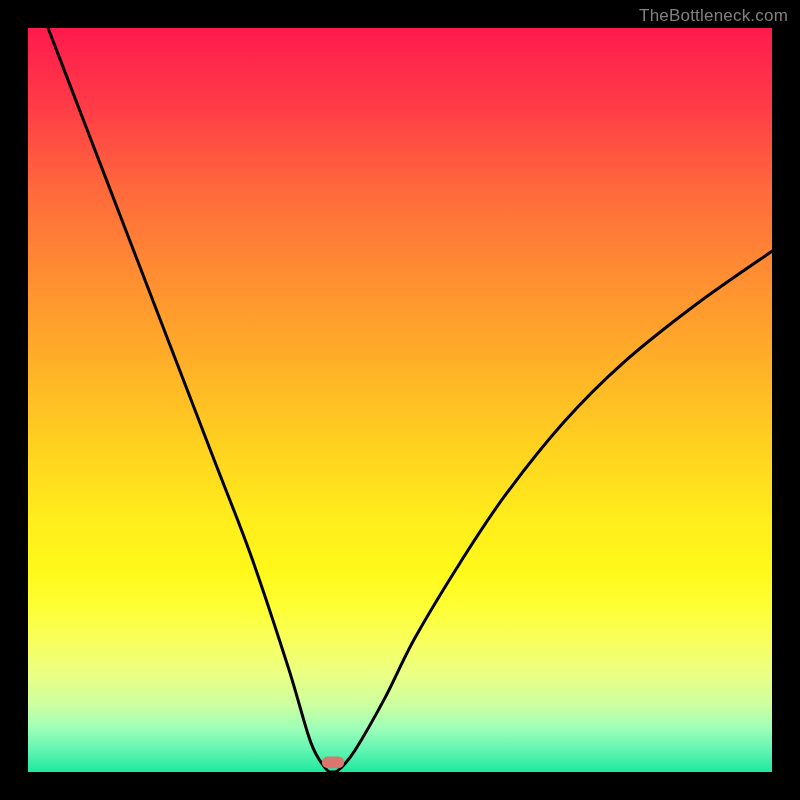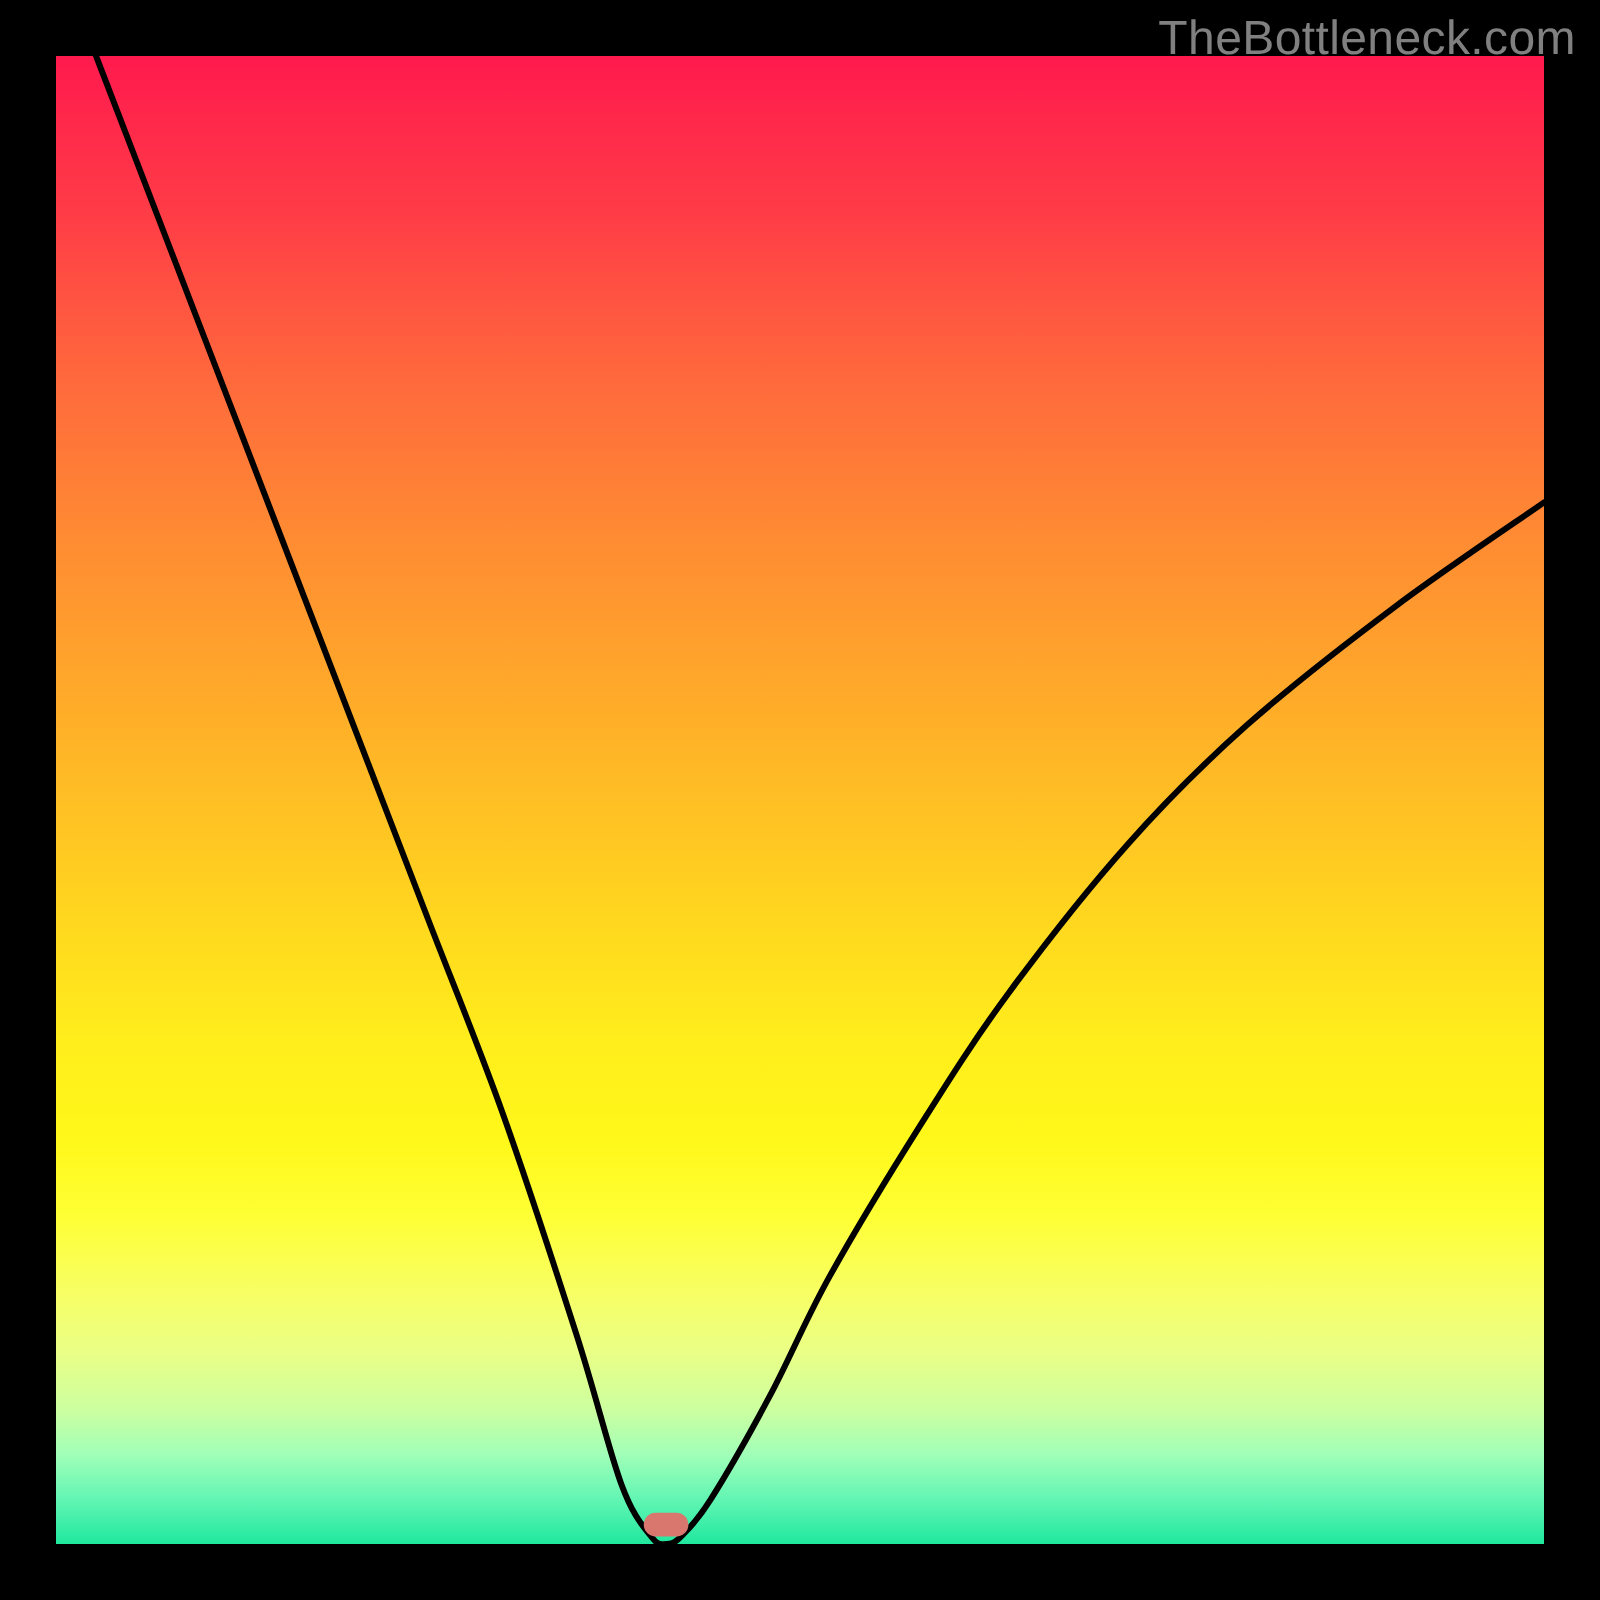--- a/index.html
+++ b/index.html
@@ -35,21 +35,21 @@
   }
   .curve, .marker {
     position: absolute;
     left: 0; top: 0;
   }
   .watermark {
     position: absolute;
     top: 6px;
     right: 12px;
     font-family: Arial, Helvetica, sans-serif;
-    font-size: 24px;
+    font-size: 17px;
     color: #808080;
     letter-spacing: 0.2px;
   }
 </style>
 </head>
 <body>
 <div class="frame">
   <div class="plot">
     <svg class="curve" width="744" height="744" viewBox="0 0 744 744" preserveAspectRatio="none">
       <path id="curve-path" fill="none" stroke="#000" stroke-width="3" stroke-linecap="round" stroke-linejoin="round" d="M 0.00 -52.08 C 6.20 -35.96, 24.80 12.40, 37.20 44.64 C 49.60 76.88, 62.00 109.12, 74.40 141.36 C 86.80 173.60, 99.20 205.84, 111.60 238.08 C 124.00 270.32, 136.40 302.56, 148.80 334.80 C 161.20 367.04, 173.60 399.28, 186.00 431.52 C 198.40 463.76, 210.80 493.52, 223.20 528.24 C 235.60 562.96, 250.48 608.84, 260.40 639.84 C 270.32 670.84, 276.52 697.50, 282.72 714.24 C 288.92 730.98, 293.88 735.32, 297.60 740.28 C 301.32 745.24, 302.56 744.00, 305.04 744.00 C 307.52 744.00, 308.76 744.00, 312.48 740.28 C 316.20 736.56, 319.92 733.46, 327.36 721.68 C 334.80 709.90, 347.20 688.20, 357.12 669.60 C 367.04 651.00, 374.48 632.40, 386.88 610.08 C 399.28 587.76, 416.64 559.24, 431.52 535.68 C 446.40 512.12, 458.80 492.28, 476.16 468.72 C 493.52 445.16, 515.84 416.64, 535.68 394.32 C 555.52 372.00, 572.88 354.64, 595.20 334.80 C 617.52 314.96, 644.80 293.88, 669.60 275.28 C 694.40 256.68, 731.60 231.88, 744.00 223.20"></path>

